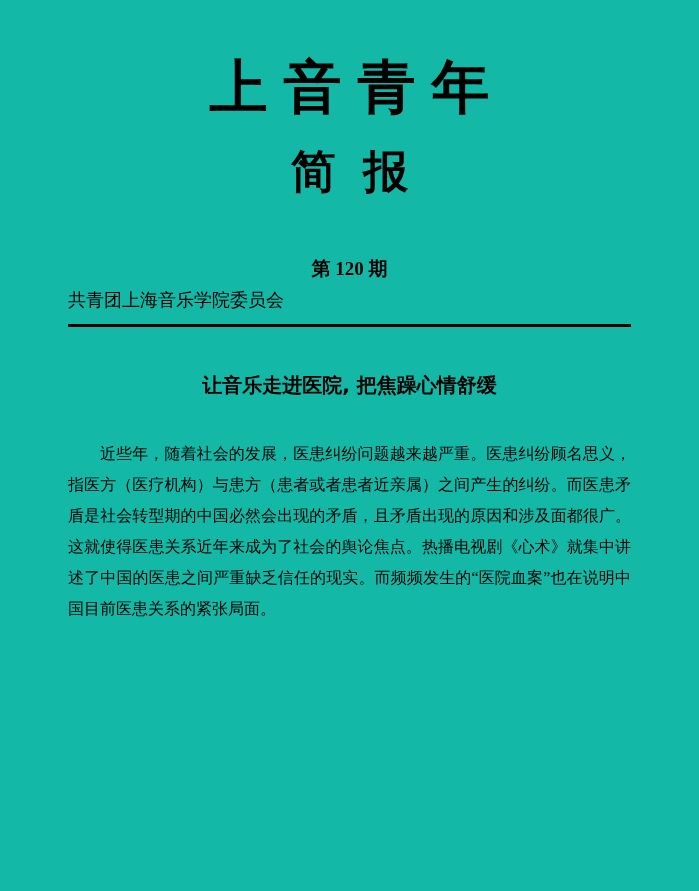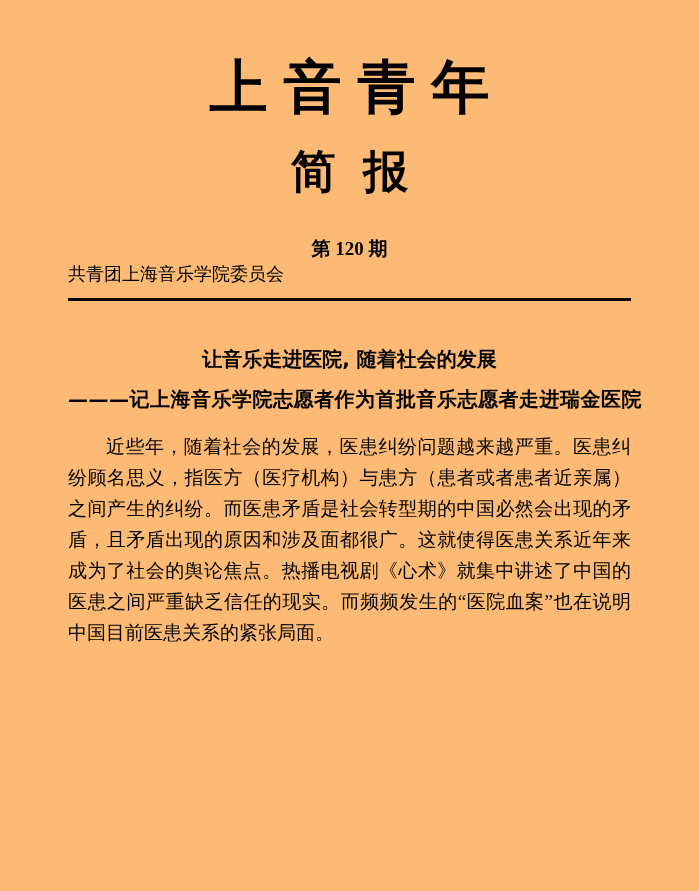--- a/index.html
+++ b/index.html
@@ -6,21 +6,21 @@
   html, body {
     background: #ffffff;
     font-family: "Liberation Serif", serif;
     color: #000000;
   }
   .page {
     position: relative;
     width: 699px;
     height: 891px;
     margin: 0 auto;
-    background: #fdba74;
+    background: #14b8a6;
     overflow: hidden;
     padding: 0 68px;
   }
   
   .masthead { text-align: center; }
   .masthead-title {
     margin-top: 52px;
     font-family: "DejaVu Serif", serif;
     font-weight: bold;
     font-size: 58px;
@@ -32,29 +32,29 @@
   .masthead-subtitle {
     margin-top: 22px;
     font-family: "DejaVu Sans", sans-serif;
     font-weight: bold;
     font-size: 45px;
     line-height: 56px;
     letter-spacing: 6px;
     text-indent: 6px;
   }
   .issue-number {
-    margin-top: 36px;
+    margin-top: 56px;
     font-weight: bold;
     font-size: 19px;
     line-height: 26px;
     font-family: "Liberation Serif", serif;
   }
   
   .meta-row {
-    margin-top: 0;
+    margin-top: 6px;
     display: flex;
     justify-content: space-between;
     align-items: center;
     font-size: 18px;
     line-height: 24px;
   }
   .organization { font-family: "DejaVu Sans", sans-serif; }
   .date-range   { font-family: "Liberation Serif", serif; }
   .divider-rule {
     margin-top: 12px;
@@ -77,22 +77,22 @@
     margin-top: 14px;
     text-align: center;
     font-family: "DejaVu Sans", sans-serif;
     font-weight: bold;
     font-size: 20px;
     line-height: 27px;
     white-space: nowrap;
     letter-spacing: 0.5px;
   }
   .article-body {
-    margin-top: 18px;
-    font-size: 19px;
+    margin-top: 40px;
+    font-size: 16px;
     line-height: 31px;
     text-align: justify;
     font-family: "Liberation Serif", serif;
   }
   .article-body p {
     text-indent: 2em;
     word-break: break-all;
   }
 </style>
 </head>
@@ -104,20 +104,19 @@
     <div class="masthead-title">上音青年</div>
     <div class="masthead-subtitle">简 报</div>
     <div class="issue-number">第 120 期</div>
     <div class="meta-row">
       <span class="organization">共青团上海音乐学院委员会</span>
     </div>
     <hr class="divider-rule">
   </header>
 
   <article>
-    <h1 class="article-title">让音乐走进医院, 随着社会的发展</h1>
-    <h2 class="article-subtitle">———记上海音乐学院志愿者作为首批音乐志愿者走进瑞金医院</h2>
+    <h1 class="article-title">让音乐走进医院, 把焦躁心情舒缓</h1>
     <div class="article-body">
       <p>近些年，随着社会的发展，医患纠纷问题越来越严重。医患纠纷顾名思义，指医方（医疗机构）与患方（患者或者患者近亲属）之间产生的纠纷。而医患矛盾是社会转型期的中国必然会出现的矛盾，且矛盾出现的原因和涉及面都很广。这就使得医患关系近年来成为了社会的舆论焦点。热播电视剧《心术》就集中讲述了中国的医患之间严重缺乏信任的现实。而频频发生的“医院血案”也在说明中国目前医患关系的紧张局面。</p>
     </div>
   </article>
 
 </div>
 
 </body></html>

